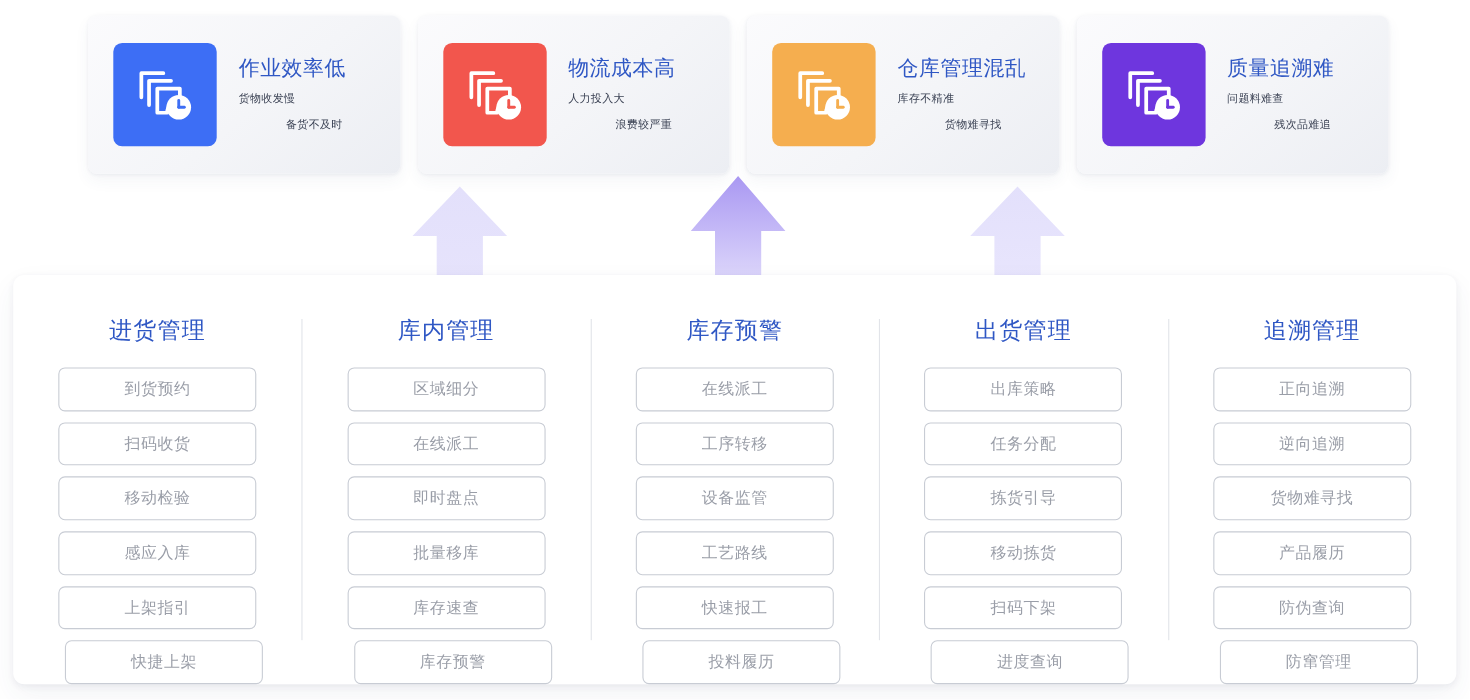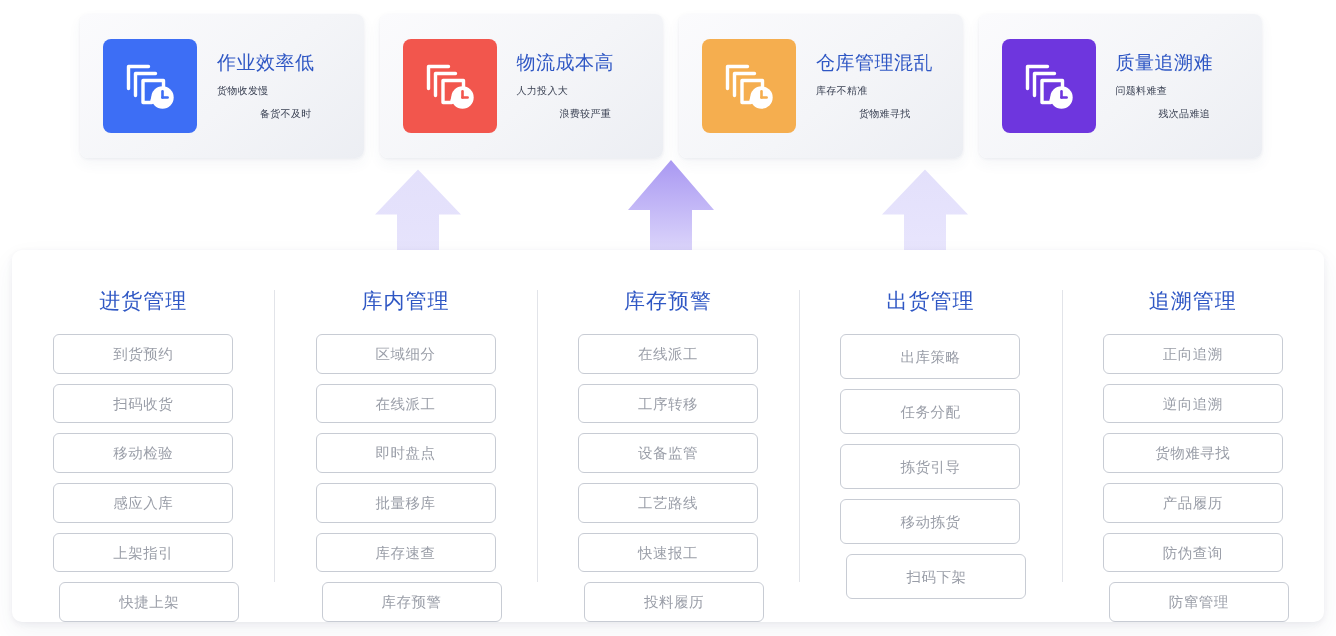--- a/index.html
+++ b/index.html
@@ -299,20 +299,21 @@
         <button class="module-item">快速报工</button>
         <button class="module-item">投料履历</button>
       </div>
       <div class="module-col">
         <div class="module-title">出货管理</div>
         <button class="module-item">出库策略</button>
         <button class="module-item">任务分配</button>
         <button class="module-item">拣货引导</button>
         <button class="module-item">移动拣货</button>
         <button class="module-item">扫码下架</button>
+        <button class="module-item">进度查询</button>
       </div>
       <div class="module-col">
         <div class="module-title">追溯管理</div>
         <button class="module-item">正向追溯</button>
         <button class="module-item">逆向追溯</button>
         <button class="module-item">货物难寻找</button>
         <button class="module-item">产品履历</button>
         <button class="module-item">防伪查询</button>
         <button class="module-item">防窜管理</button>
       </div>

